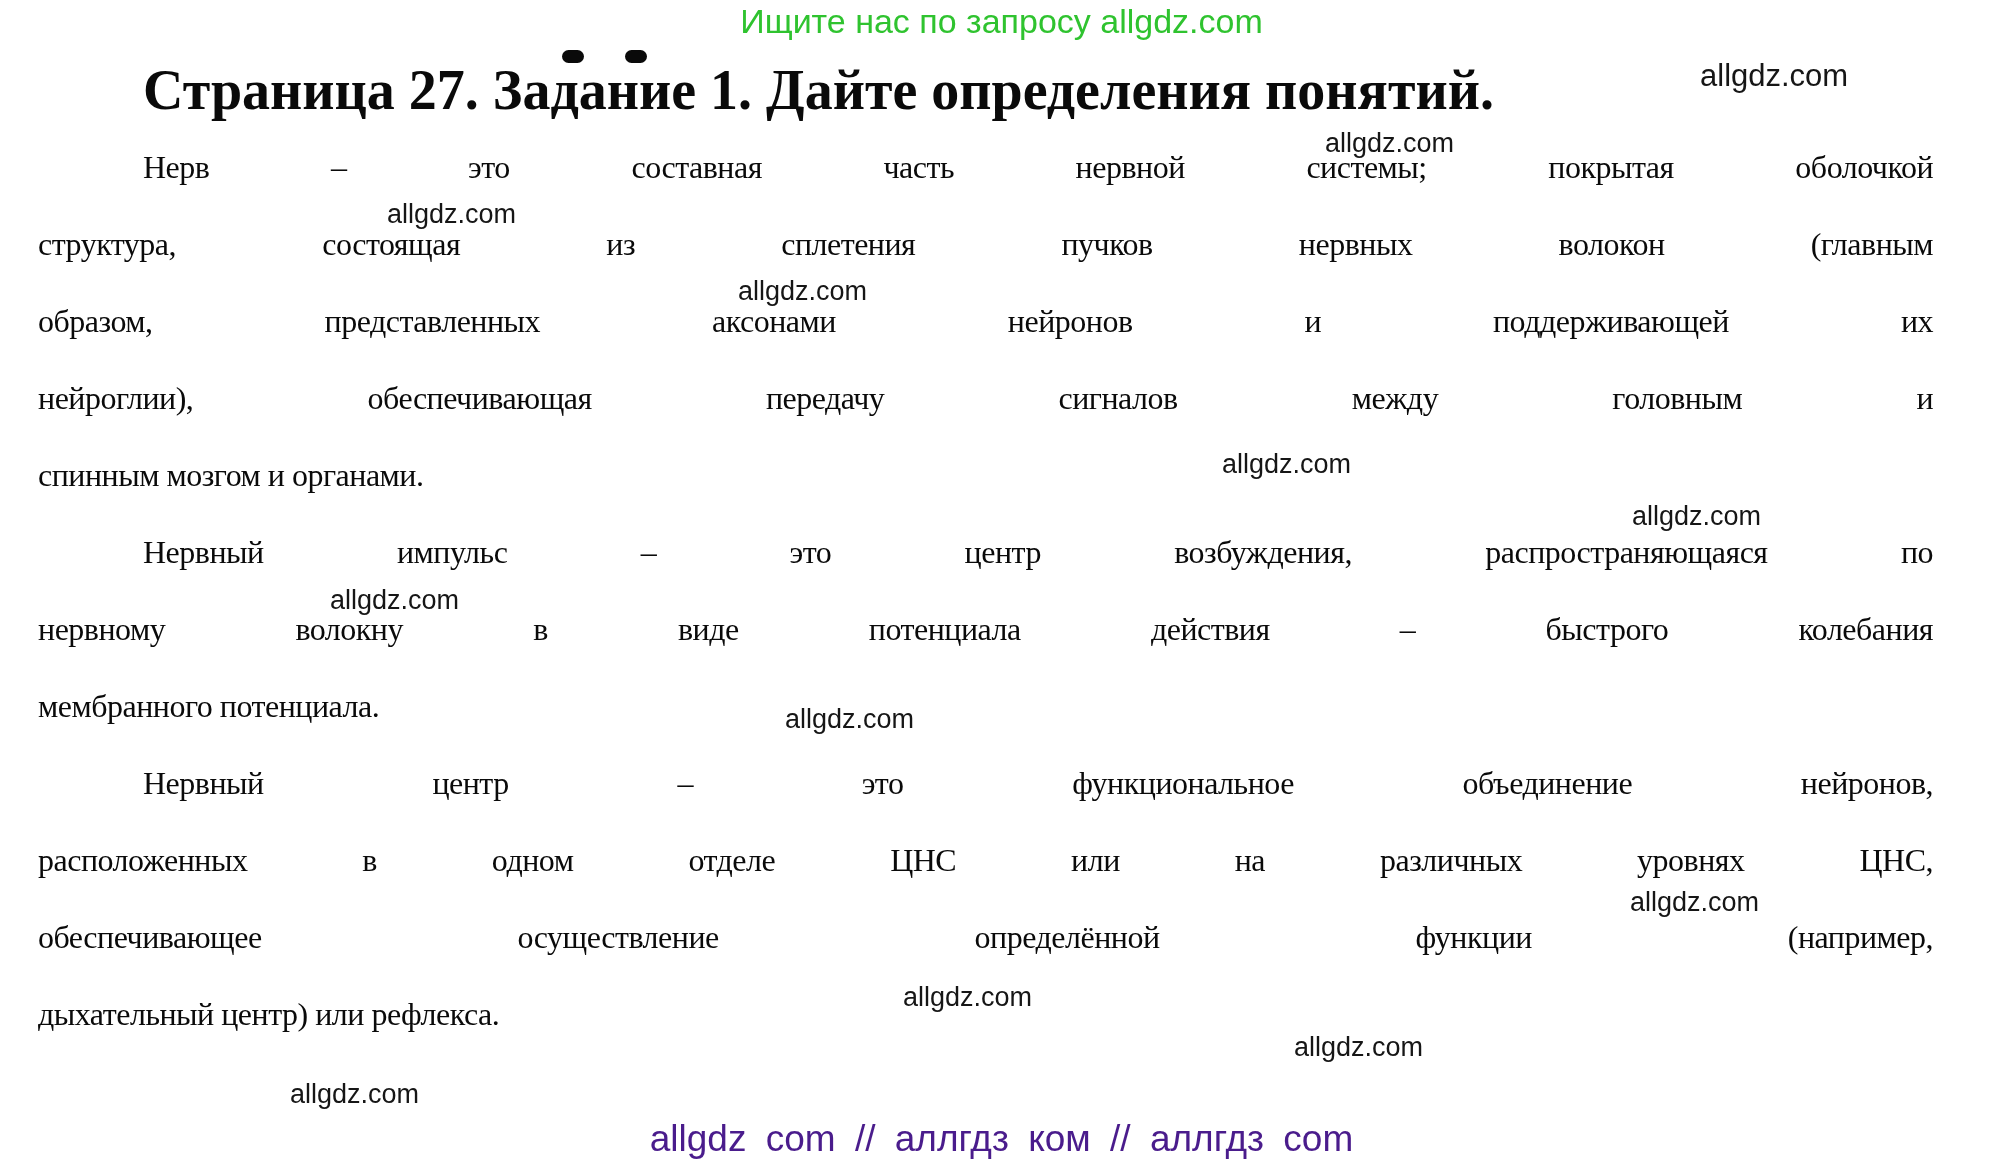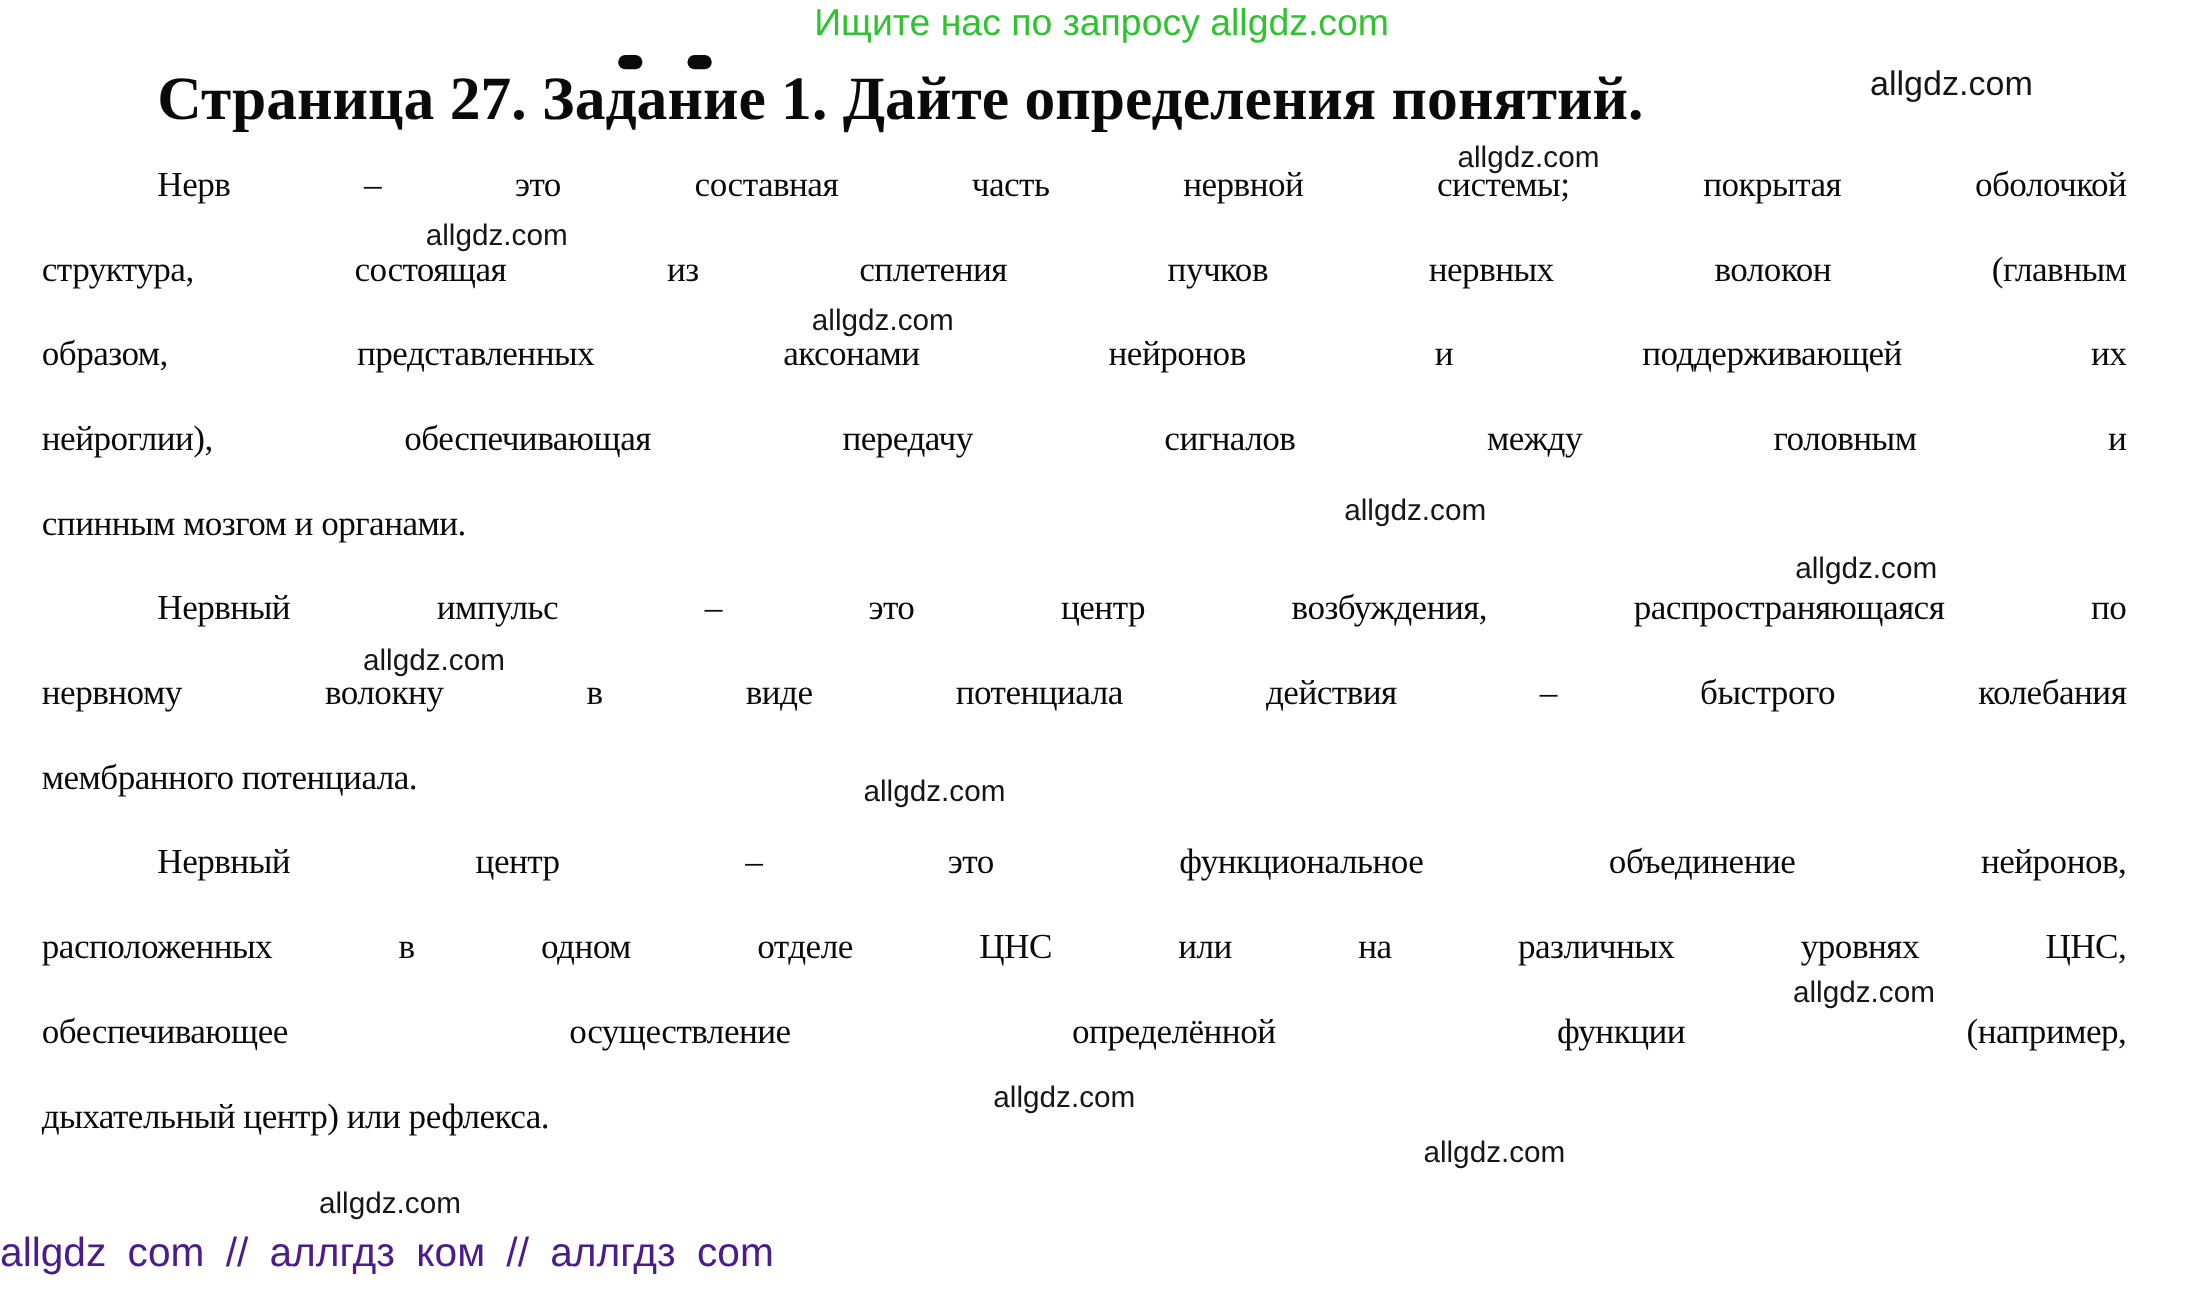--- a/index.html
+++ b/index.html
@@ -71,20 +71,21 @@
     white-space: nowrap;
     text-align: right;
   }
   .wm.lg { font-size: 31px; }
 
   
   .footer {
     position: absolute;
     left: 0; right: 0;
     top: 1118px;
+    text-align: center;
     font-family: "Liberation Sans", sans-serif;
     font-size: 37px;
     color: #4a1c8c;
     word-spacing: 9px;
   }
 </style>
 </head>
 <body>
 
 <div class="page">

